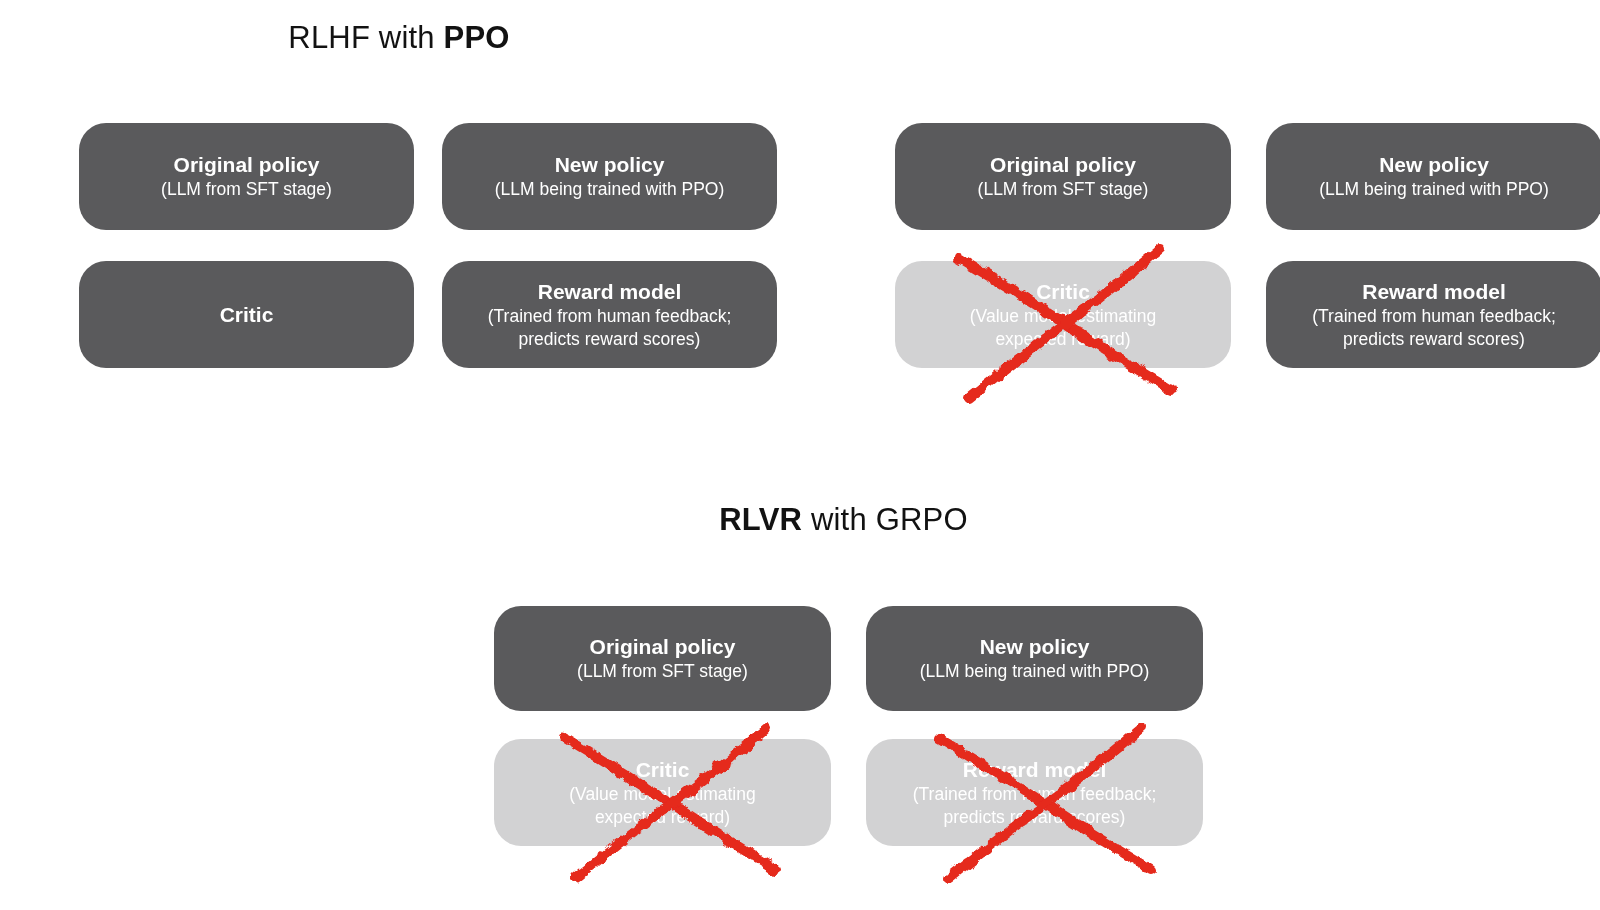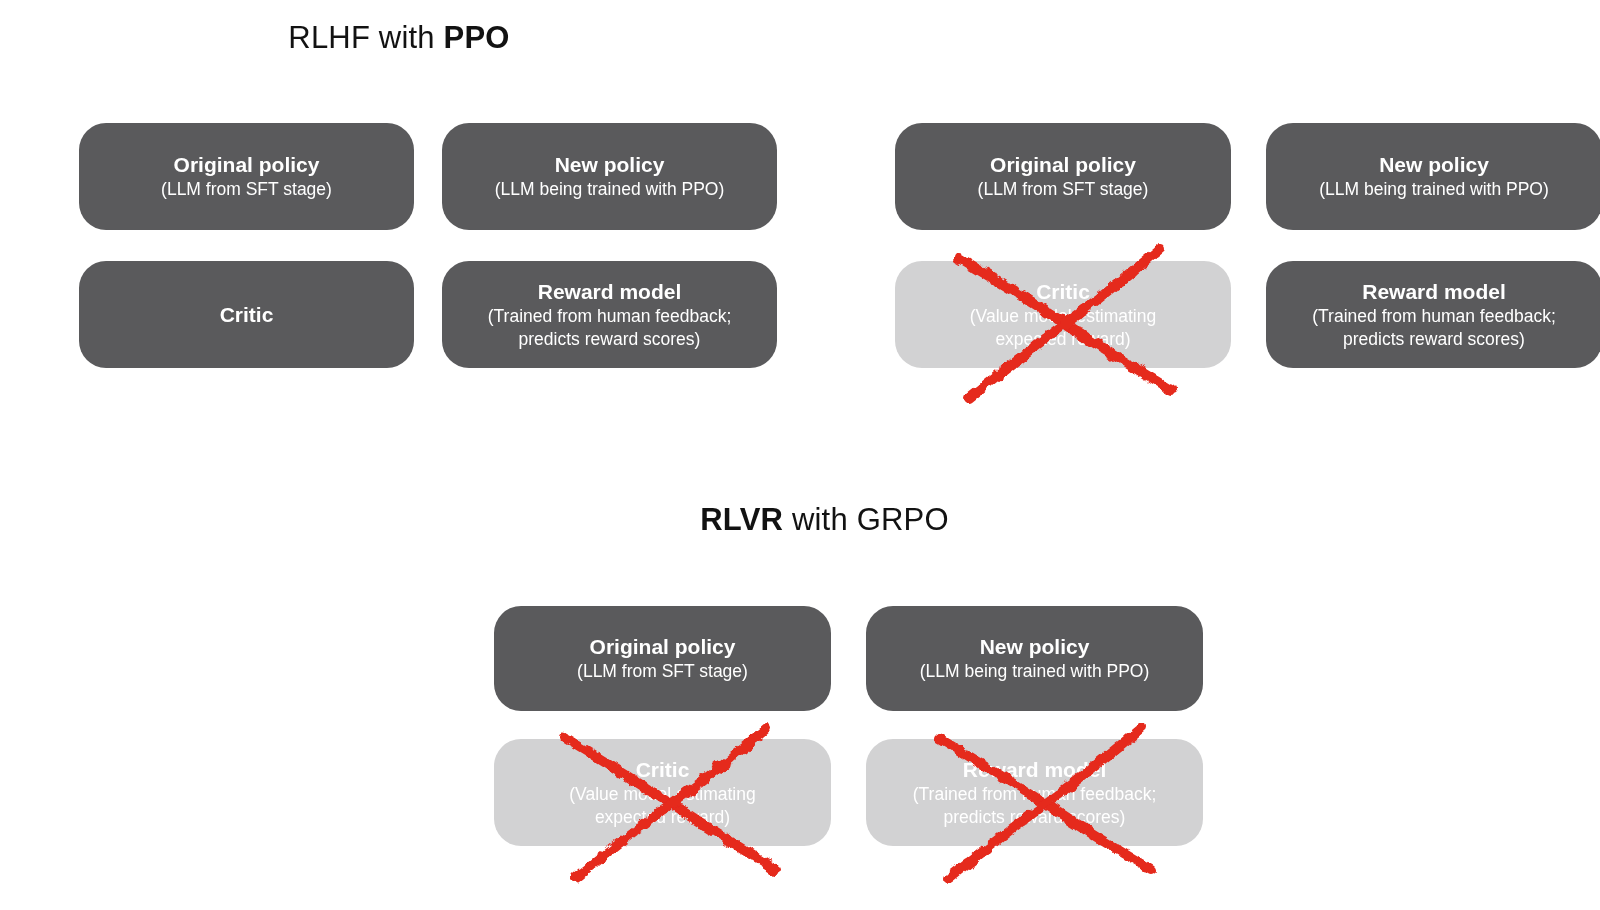--- a/index.html
+++ b/index.html
@@ -130,21 +130,21 @@
         <path d="M212 6 Q160 50 116 82 T20 156"></path>
       </g>
     </svg>
   </div>
   <div class="box dark" style="left:1237px; top:261px; width:336px; height:107px;">
     <div class="box-title">Reward model</div>
     <div class="box-sub">(Trained from human feedback;
 predicts reward scores)</div>
   </div>
 
-  <div class="sec-title" style="left:470px; top:500px; width:709px;">
+  <div class="sec-title" style="left:489px; top:500px; width:709px;">
     <span></span><b>RLVR</b><span> with GRPO</span>
   </div>
 
   <div class="box dark" style="left:465px; top:606px; width:337px; height:105px;">
     <div class="box-title">Original policy</div>
     <div class="box-sub">(LLM from SFT stage)</div>
   </div>
   <div class="box dark" style="left:837px; top:606px; width:337px; height:105px;">
     <div class="box-title">New policy</div>
     <div class="box-sub">(LLM being trained with PPO)</div>

